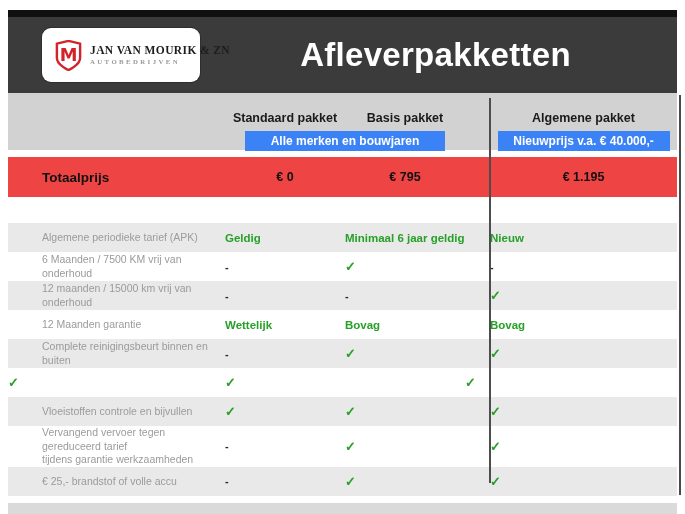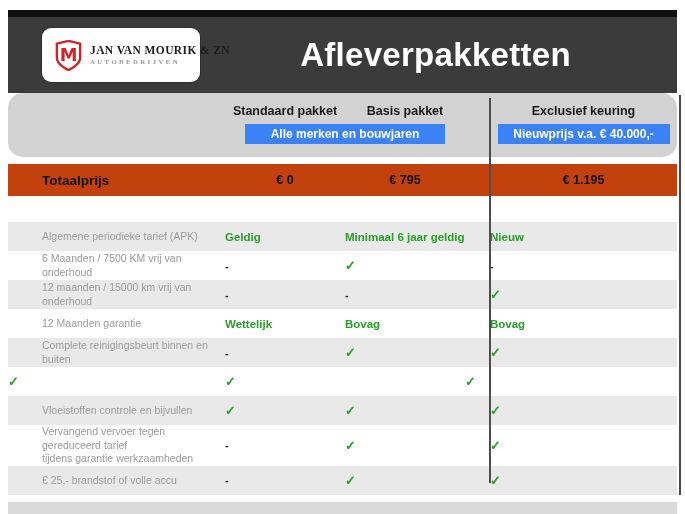--- a/index.html
+++ b/index.html
@@ -12,32 +12,32 @@
             display:flex;align-items:center;box-shadow:0 0 0 1px #2e2e2e;}
   .shield{width:27px;height:31px;margin-left:13px;flex-shrink:0;}
   .logo-text{margin-left:8px;line-height:1.05;font-family:Liberation Serif, serif;}
   .logo-company{font-size:11.5px;font-weight:800;color:#1d1d1d;letter-spacing:.4px;white-space:nowrap;}
   .logo-tagline{font-size:6.8px;font-weight:600;color:#9a9a9a;letter-spacing:2.4px;margin-top:2px;white-space:nowrap;}
   .page-title{flex:1;text-align:center;color:#ffffff;font-size:33px;font-weight:800;
               letter-spacing:.3px;padding-right:6px;}
 
   .cols{display:grid;grid-template-columns:217px 120px 120px 25px 187px;}
 
-  .pkg-header{height:64px;background:#d2d2d2;padding-top:11px;box-sizing:border-box;border-radius:15px;}
+  .pkg-header{height:57px;background:#d2d2d2;padding-top:18px;box-sizing:border-box;}
   .pkg-name{font-size:12.5px;font-weight:700;color:#1a1a1a;text-align:center;align-self:center;}
   .badges{margin-top:6px;}
   .badge{background:#3b82f6;color:#ffffff;font-size:12px;font-weight:700;text-align:center;
          padding:3px 10px;justify-self:center;box-sizing:border-box;}
   .badge-a{grid-column:2/4;min-width:200px;}
   .badge-b{grid-column:5;min-width:172px;}
 
   .gap7{height:7px;background:#fff;}
   .gap26{height:26px;background:#fff;}
 
-  .total-row{height:32px;background:#c2410c;align-items:center;}
+  .total-row{height:40px;background:#ef4444;align-items:center;}
   .total-label{font-size:13.5px;font-weight:700;color:#111;padding-left:34px;}
   .total-val{font-size:12.5px;font-weight:700;color:#111;text-align:center;}
 
   .frow{min-height:29px;align-items:center;}
   .frow.tall{min-height:37px;}
   .frow.striped{background:#e9e9e9;}
   .feat{font-size:10.5px;color:#9b9b9b;padding-left:34px;line-height:1.3;white-space:pre-line;}
   .val{text-align:left;}
   .val.is-text{color:#28a028;font-weight:700;font-size:11.5px;}
   .val.is-check{color:#28a028;font-weight:700;font-size:13px;}
@@ -66,21 +66,21 @@
     </div>
     <div class="page-title">Afleverpakketten</div>
   </div>
 
   <div class="pkg-header">
     <div class="cols">
       <div></div>
       <div class="pkg-name">Standaard pakket</div>
       <div class="pkg-name">Basis pakket</div>
       <div></div>
-      <div class="pkg-name">Exclusief keuring</div>
+      <div class="pkg-name">Algemene pakket</div>
     </div>
     <div class="cols badges">
       <div></div>
       <div class="badge badge-a">Alle merken en bouwjaren</div>
       <div class="badge badge-b">Nieuwprijs v.a. € 40.000,-</div>
     </div>
   </div>
 
   <div class="gap7"></div>
 

